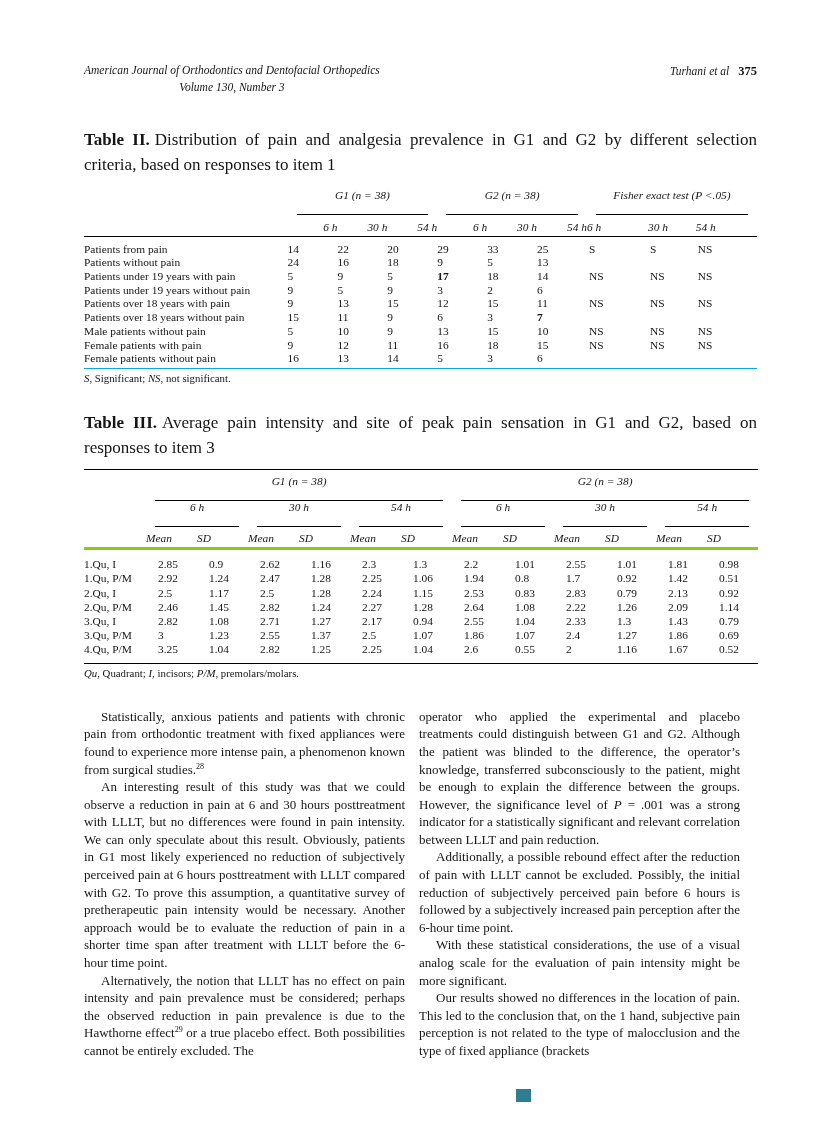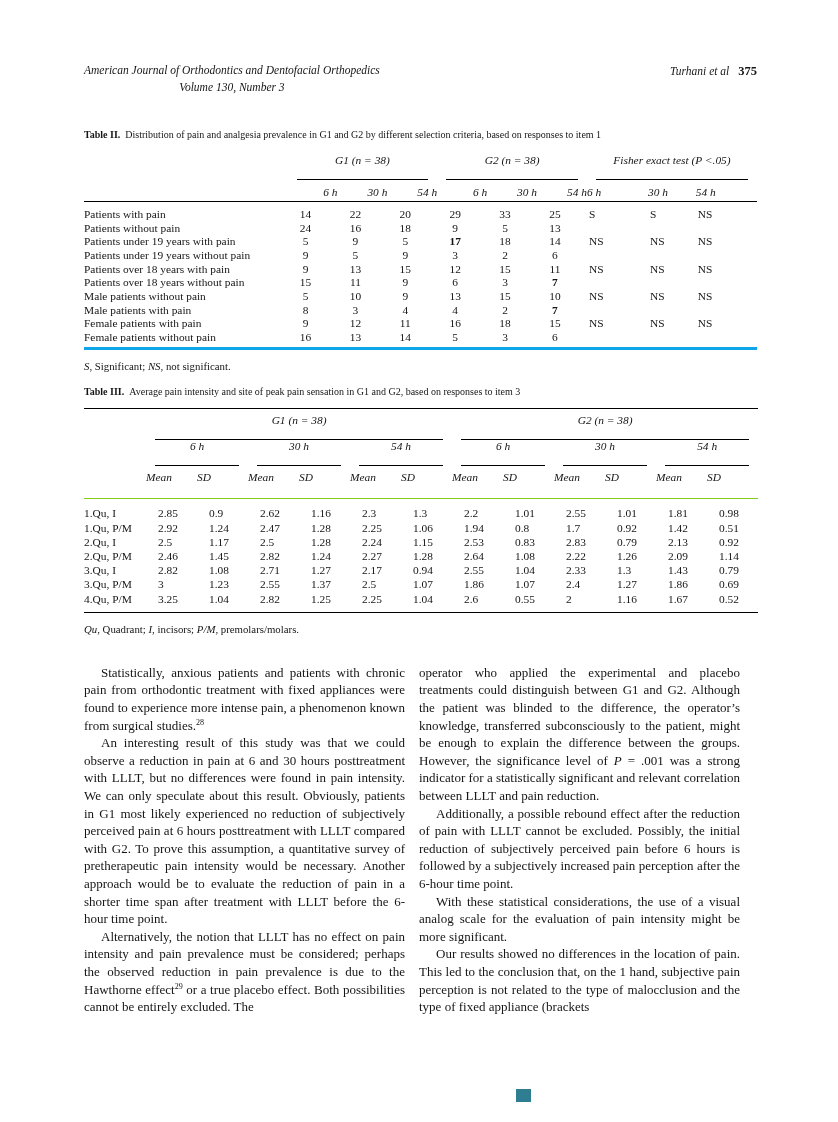--- a/index.html
+++ b/index.html
@@ -13,53 +13,53 @@
   .page { position:absolute; inset:0; padding:62px 81px 0 84px; overflow:hidden; background:#fff; }
 
   
   .header { display:flex; justify-content:space-between; align-items:flex-start;
             font-size:11.5px; line-height:1.45;text-align:center; }
   .header .left { font-style:italic; }
   .header .right { white-space:nowrap; font-style:italic; }
   .header .pagenum { font-style:normal; font-weight:bold; font-size:12.5px; margin-left:9px; }
 
   
-  .caption { font-size:10px; line-height:1.45; text-align:justify; }
+  .caption { font-size:17px; line-height:1.45; text-align:justify; }
   .caption.cap2 { margin-top:33px; }
-  .caption.cap3 { margin-top:12px; }
+  .caption.cap3 { margin-top:26px; }
   .cap-label { font-weight:bold; margin-right:5px; }
 
   
   table { border-collapse:collapse; width:100%; table-layout:fixed; font-size:11.4px; }
   th, td { font-weight:normal; padding:0; vertical-align:bottom; }
   .grule { border-bottom:1px solid #000; padding-bottom:13px; margin:0 9px;
            text-align:center; font-style:italic; white-space:nowrap; }
   .rowlabel { text-align:left; white-space:nowrap; overflow:hidden; }
   .b { font-weight:bold; }
 
   .t2 { margin-top:11px; }
   .t2 thead .subrow th, .t2 thead .subrow td { border-bottom:1px solid #000; padding:6px 0 3px; }
   .t2 th.subnum { font-style:italic; text-align:right; padding-right:14px; }
   .t2 th.subfish { font-style:italic; text-align:left; padding-left:2px; }
   .t2 tbody td { line-height:13.7px; }
-  .t2 td.num { text-align:center; padding-right:14px; }
+  .t2 td.num { text-align:left; padding-right:14px; }
   .t2 td.fish { text-align:left; padding-left:2px; }
   .t2 tbody tr:first-child td { padding-top:6px; }
-  .t2 tbody tr:last-child td { border-bottom:3px solid #0ea5e9; padding-bottom:2px; }
+  .t2 tbody tr:last-child td { border-bottom:1px solid #0ea5e9; padding-bottom:2px; }
 
   .t3 { margin-top:9px; border-top:1px solid #000; }
   .t3 thead tr.grow th { padding-top:5px; }
-  .t3 thead tr.statrow th, .t3 thead tr.statrow td { border-bottom:1px solid #84cc16; padding:5px 0 15px; }
+  .t3 thead tr.statrow th, .t3 thead tr.statrow td { border-bottom:3px solid #84cc16; padding:5px 0 3px; }
   .t3 th.stat { font-style:italic; text-align:left; padding-left:12px; }
   .t3 tbody td { line-height:14.2px; }
   .t3 td.val { text-align:left; padding-left:12px; }
   .t3 tbody tr:first-child td { padding-top:7px; }
   .t3 tbody tr:last-child td { border-bottom:1px solid #000; padding-bottom:6px; }
 
-  .footnote { font-size:10.8px; margin-top:9px; line-height:1.3; }
+  .footnote { font-size:10.8px; margin-top:2px; line-height:1.3; }
 
   
   .bodytext { display:flex; gap:14px; margin-top:28px;
               font-size:13px; line-height:17.6px; text-align:justify; }
   .bodytext .col { width:321px; }
   .bodytext p.indent { text-indent:17px; }
   sup { font-size:0.62em; vertical-align:super; line-height:0; }
 
   .bottom-marker { position:absolute; left:516px; top:1089px; width:15px; height:13px; }
 </style>
@@ -116,21 +116,21 @@
         <th class="subnum">6 h</th>
         <th class="subnum">30 h</th>
         <th class="subnum">54 h</th>
         <th class="subfish">6 h</th>
         <th class="subfish">30 h</th>
         <th class="subfish">54 h</th>
       </tr>
     </thead>
     <tbody>
         <tr>
-          <td class="rowlabel">Patients with pain</td>
+          <td class="rowlabel">Patients from pain</td>
           <td class="num">14</td>
           <td class="num">22</td>
           <td class="num">20</td>
           <td class="num">29</td>
           <td class="num">33</td>
           <td class="num">25</td>
           <td class="fish">S</td>
           <td class="fish">S</td>
           <td class="fish">NS</td>
         </tr>
@@ -198,32 +198,20 @@
           <td class="rowlabel">Male patients without pain</td>
           <td class="num">5</td>
           <td class="num">10</td>
           <td class="num">9</td>
           <td class="num">13</td>
           <td class="num">15</td>
           <td class="num">10</td>
           <td class="fish">NS</td>
           <td class="fish">NS</td>
           <td class="fish">NS</td>
-        </tr>
-        <tr>
-          <td class="rowlabel">Male patients with pain</td>
-          <td class="num">8</td>
-          <td class="num">3</td>
-          <td class="num">4</td>
-          <td class="num">4</td>
-          <td class="num">2</td>
-          <td class="num b">7</td>
-          <td class="fish"></td>
-          <td class="fish"></td>
-          <td class="fish"></td>
         </tr>
         <tr>
           <td class="rowlabel">Female patients with pain</td>
           <td class="num">9</td>
           <td class="num">12</td>
           <td class="num">11</td>
           <td class="num">16</td>
           <td class="num">18</td>
           <td class="num">15</td>
           <td class="fish">NS</td>

